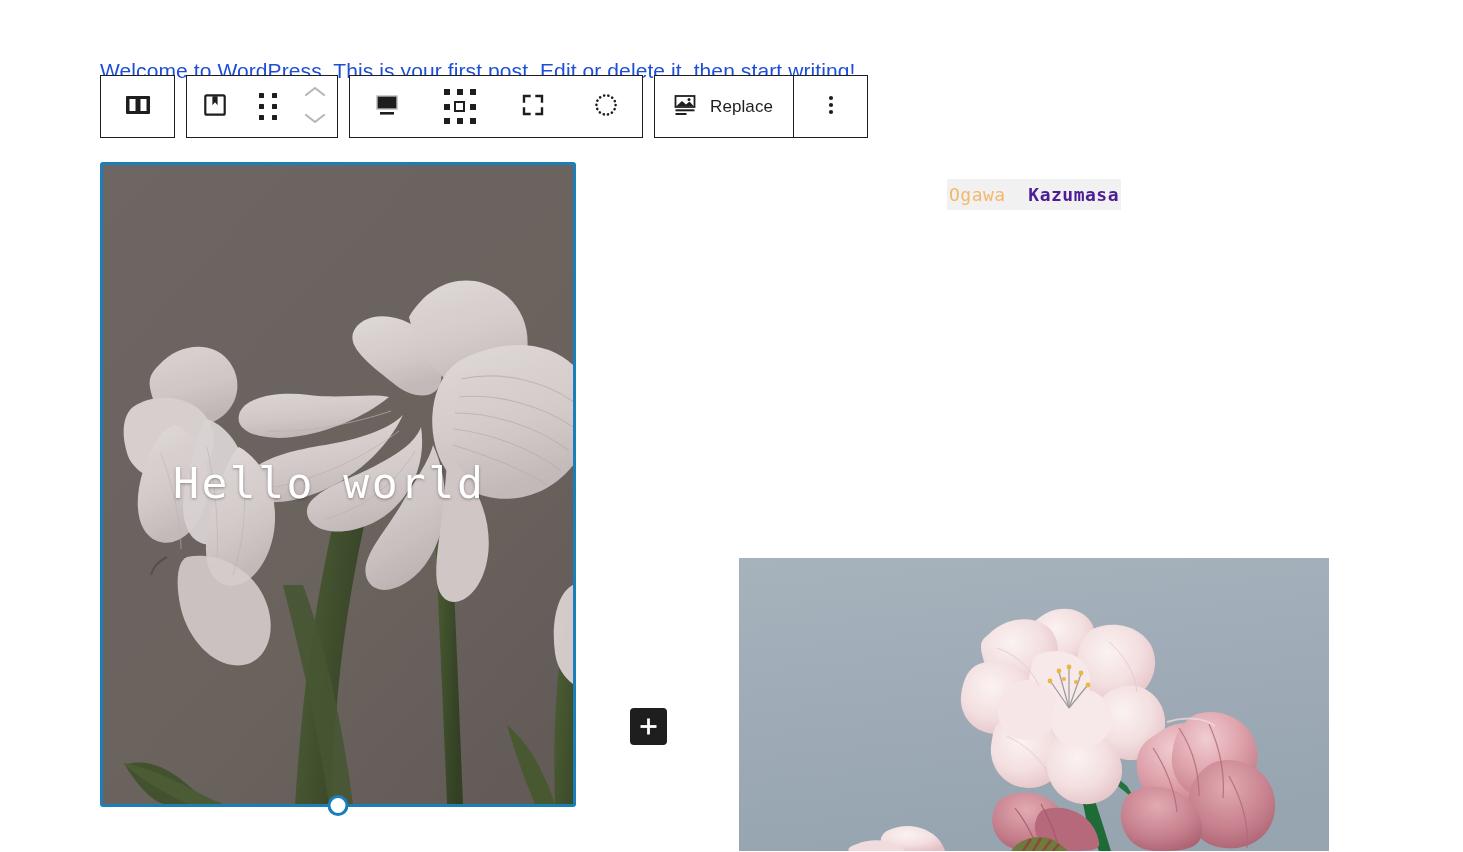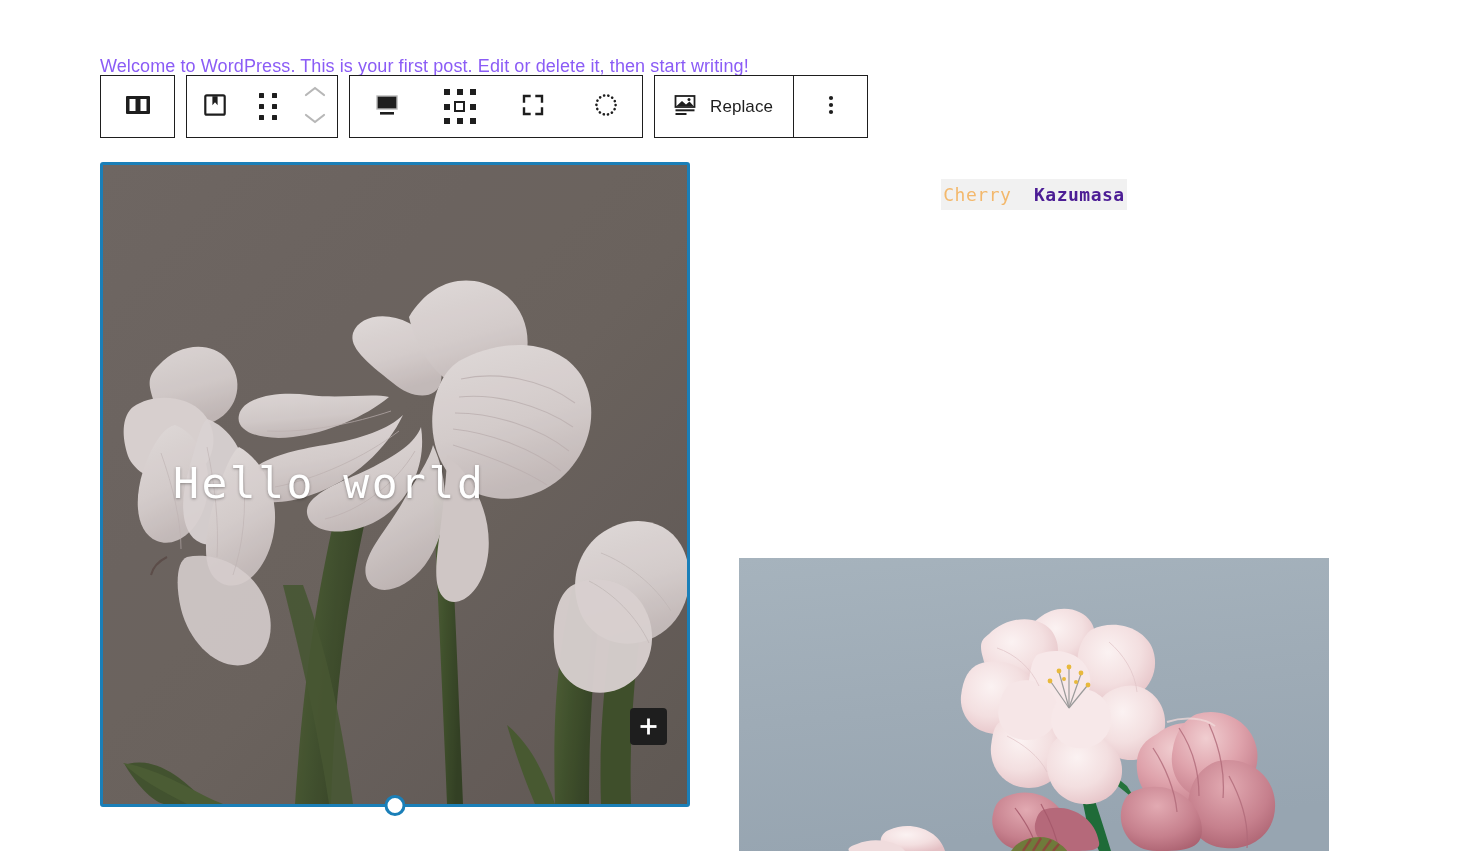--- a/index.html
+++ b/index.html
@@ -9,23 +9,23 @@
     background: #ffffff;
     font-family: "Liberation Sans", sans-serif;
     overflow: hidden;
   }
   .page { position: relative; width: 1463px; height: 852px; background: #fff; }
 
   
   .intro {
     position: absolute;
     left: 100px; top: 36px;
-    font-size: 18px;
+    font-size: 21px;
     line-height: 1.35;
-    color: #8b5cf6;
+    color: #1d4ed8;
     letter-spacing: 0.1px;
     white-space: nowrap;
   }
 
   
   .toolbar {
     position: absolute;
     left: 100px; top: 75px;
     display: flex;
     align-items: flex-start;
@@ -84,21 +84,21 @@
 
   
   .dots9 { display: grid; grid-template-columns: repeat(3, 6px); grid-gap: 6px 7px; align-items:center; justify-items:center;}
   .dots9 i { width: 6px; height: 6px; background: #1e1e1e; display: block; }
   .dots9 i.ctr { width: 11px; height: 11px; border: 2px solid #1e1e1e; background: #fff; }
 
   
   .cover-wrap {
     position: absolute;
     left: 100px; top: 162px;
-    width: 590px; height: 645px;
+    width: 476px; height: 645px;
     border: 3px solid #1a7fb8;
     border-radius: 3px;
     overflow: visible;
   }
   .cover-inner {
     position: absolute;
     inset: 0;
     overflow: hidden;
     background: #6b6460;
   }
@@ -392,21 +392,21 @@
     </div>
 
     <div class="resize-handle"></div>
   </div>
 
   <div class="right-col">
 
     <div class="caption-block">
       <div>
         <span class="cap-line cap-sub">
-          <span class="light">Cherry</span><span class="light">&nbsp;&nbsp;</span><span class="strong">Kazumasa</span>
+          <span class="light">Ogawa</span><span class="light">&nbsp;&nbsp;</span><span class="strong">Kazumasa</span>
         </span>
       </div>
     </div>
 
     <div class="blossom-img">
       <svg width="590" height="293" viewBox="0 0 590 293" preserveAspectRatio="xMidYMid slice">
         <defs>
           <linearGradient id="sky" x1="0" y1="0" x2="0.2" y2="1">
             <stop offset="0%" stop-color="#a6b3bd"></stop>
             <stop offset="55%" stop-color="#9eabb6"></stop>

